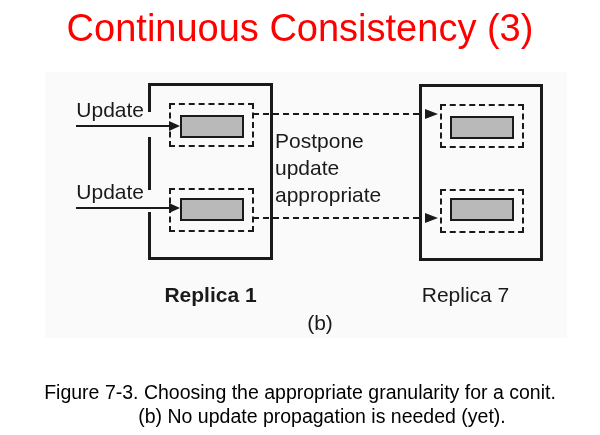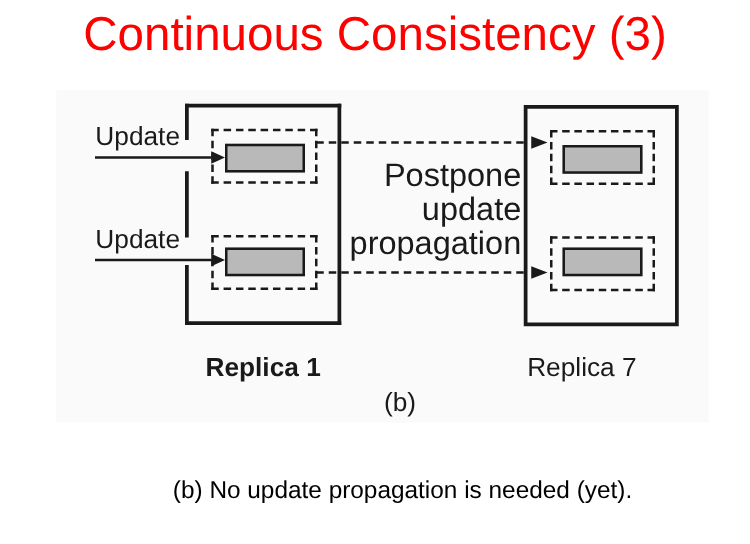--- a/index.html
+++ b/index.html
@@ -45,21 +45,21 @@
   .arrow-head{position:absolute;width:0;height:0;border-top:5px solid transparent;border-bottom:5px solid transparent;border-left:11px solid #1a1a1a;}
   .ah1{left:169px;top:121px;} .ah2{left:169px;top:203px;}
 
   
   .dash-line{position:absolute;left:253px;width:166px;height:0;border-top:2px dashed #1a1a1a;}
   .dl1{top:113px;} .dl2{top:217px;}
   .dash-head{position:absolute;width:0;height:0;border-top:5px solid transparent;border-bottom:5px solid transparent;border-left:13px solid #1a1a1a;}
   .dh1{left:425px;top:109px;} .dh2{left:425px;top:213px;}
 
   
-  .center-note{position:absolute;left:275px;top:127px;width:142px;text-align:right;font-size:26px;line-height:27px;}
+  .center-note{position:absolute;left:275px;top:127px;width:142px;text-align:left;font-size:21px;line-height:27px;}
 
   
   .replica-label{position:absolute;width:125px;text-align:center;top:284px;font-size:21px;line-height:22px;white-space:nowrap;}
   .rl1{left:148px;font-weight:bold;} .rl2{left:403px;}
   .subfig-label{position:absolute;left:260px;top:311px;width:120px;text-align:center;font-size:21px;line-height:24px;}
 
   
   .caption{position:absolute;left:0;top:380px;width:600px;text-align:center;font-size:19.5px;line-height:24px;color:#000;}
   .caption-line2{transform:translateX(22px);}
 </style>
@@ -97,24 +97,25 @@
   <div class="arrow-head ah2"></div>
 
   <div class="dash-line dl1"></div>
   <div class="dash-head dh1"></div>
   <div class="dash-line dl2"></div>
   <div class="dash-head dh2"></div>
 
   <div class="center-note">
     <div>Postpone</div>
     <div>update</div>
-    <div>propagation</div>
+    <div>appropriate</div>
   </div>
 
   <div class="replica-label rl1">Replica 1</div>
   <div class="replica-label rl2">Replica 7</div>
   <div class="subfig-label">(b)</div>
 
   <div class="caption">
+    <div class="caption-line1">Figure 7-3. Choosing the appropriate granularity for a conit.</div>
     <div class="caption-line2">(b) No update propagation is needed (yet).</div>
   </div>
 
 </div>
 
 </body></html>

